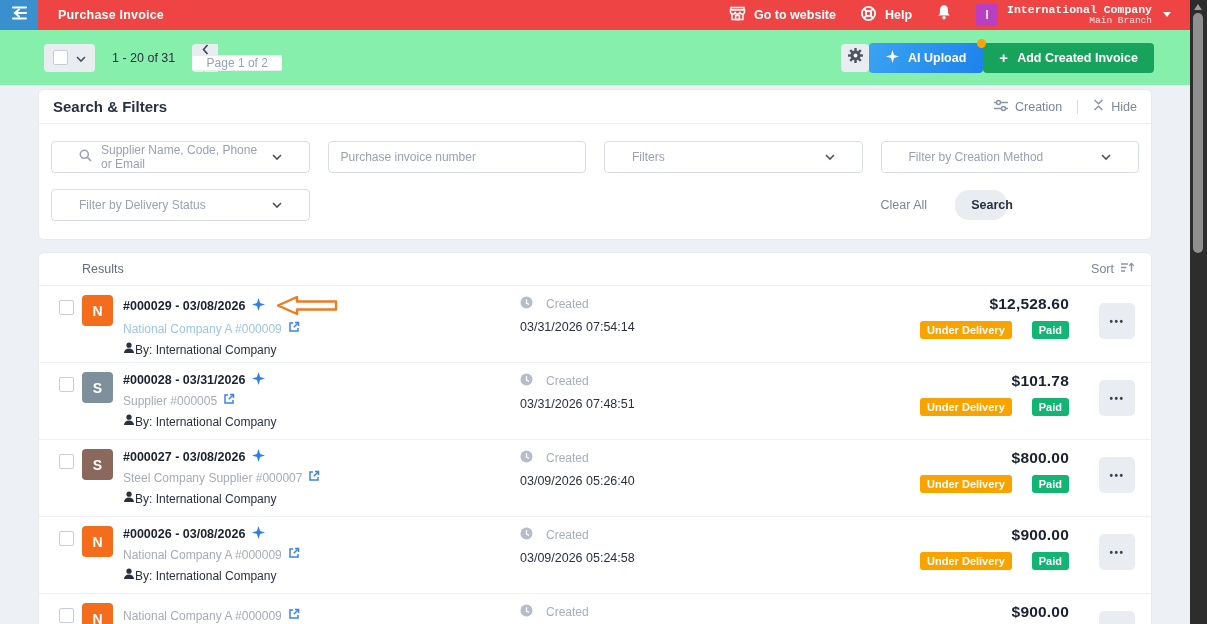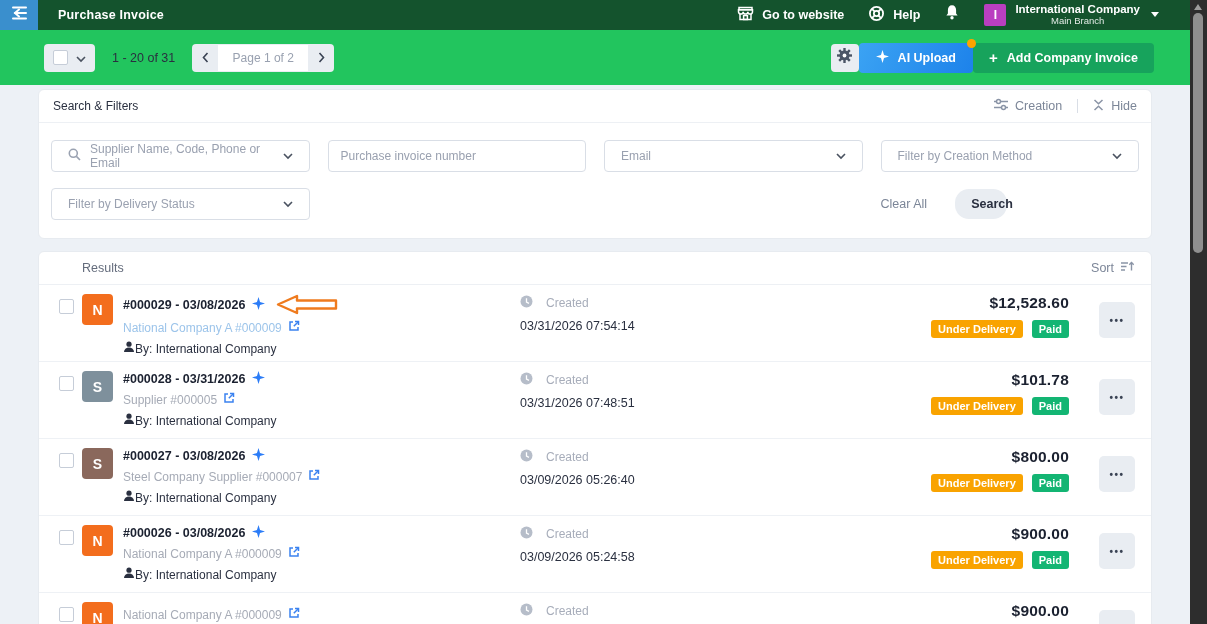--- a/index.html
+++ b/index.html
@@ -3,60 +3,60 @@
 <meta charset="utf-8">
 <style>
   * { box-sizing: border-box; }
   html,body { margin:0; padding:0; }
   body {
     width:1207px; height:624px; overflow:hidden; position:relative;
     font-family:"Liberation Sans","DejaVu Sans",sans-serif;
     background:#edf1f6;
   }
   
-  .topbar { height:30px; background:#14532d; display:flex; align-items:center; color:#fff; padding-right:48px; }
+  .topbar { height:30px; background:#ef4444; display:flex; align-items:center; color:#fff; padding-right:36px; }
   .menu-btn { width:38px; height:30px; background:#3a8fcd; display:flex; align-items:center; justify-content:center; cursor:pointer; flex:none; }
   .topbar-title { font-size:12.5px; font-weight:bold; margin-left:20px; letter-spacing:.2px; }
   .topbar-right { margin-left:auto; display:flex; align-items:center; gap:24px; }
   .top-link { display:flex; align-items:center; gap:8px; font-size:12.5px; font-weight:bold; cursor:pointer; }
   .bell-btn { display:flex; align-items:center; cursor:pointer; }
   .account { display:flex; align-items:center; gap:9px; cursor:pointer; }
   .account-avatar { width:22px; height:22px; border-radius:2px; display:flex; align-items:center; justify-content:center; font-size:12px; font-weight:bold; }
-  .account-names { line-height:1.15; text-align:center; }
+  .account-names { line-height:1.15; text-align:right;font-family:Liberation Mono, monospace; }
   .account-name { font-size:11.5px; font-weight:bold; }
   .account-branch { font-size:9.5px; opacity:.88; }
   .caret-down { width:0; height:0; border-left:4px solid transparent; border-right:4px solid transparent; border-top:5px solid #fff; margin-left:2px; }
 
   
-  .toolbar { height:55px; background:#22c55e; display:flex; align-items:center; padding:0 53px 0 44px; }
+  .toolbar { height:55px; background:#86efac; display:flex; align-items:center; padding:0 53px 0 44px; }
   .check-group { background:#e9edf2; border-radius:4px; height:28px; display:flex; align-items:center; padding:0 9px; gap:8px; cursor:pointer; }
   .cbox { width:15px; height:15px; background:#fff; border:1px solid #c6cdd8; border-radius:2px; }
   .range-label { font-size:12.5px; color:#2a3040; margin:0 17px 0 17px; }
-  .pagination { display:flex; align-items:stretch; height:28px; border-radius:4px; overflow:hidden; }
+  .pagination { display:flex; align-items:stretch; height:28px; border-radius:4px; overflow:hidden;flex-direction:column; }
   .pg-btn { width:26px; background:#e9edf2; display:flex; align-items:center; justify-content:center; cursor:pointer; }
   .pg-label { width:90px; background:#fff; border-top:1px solid #e9edf2; border-bottom:1px solid #e9edf2; font-size:12px; color:#99a1b0; display:flex; align-items:center; justify-content:center; }
   .toolbar-right { margin-left:auto; display:flex; align-items:center; }
   .gear-btn { width:28px; height:28px; background:#e9edf2; border-radius:4px; display:flex; align-items:center; justify-content:center; cursor:pointer; }
   .ai-btn { position:relative; height:30px; padding:0 17px; border-radius:4px; display:flex; align-items:center; gap:9px; color:#fff; font-size:12.5px; font-weight:bold; cursor:pointer; background:linear-gradient(115deg,#3ba3f3,#1d82ea); }
   .ai-dot { position:absolute; top:-4px; right:-3px; width:9px; height:9px; border-radius:50%; }
   .add-btn { height:30px; padding:0 16px; border-radius:4px; display:flex; align-items:center; gap:9px; color:#fff; font-size:12.5px; font-weight:bold; cursor:pointer; }
   .plus-glyph { font-size:15px; font-weight:bold; line-height:1; margin-top:-1px; }
 
   
   .content { width:1114px; margin:4px 0 0 38px; }
   .card { background:#fff; border-radius:6px; border:1px solid #e7ebf0; }
 
   .filters-header { display:flex; align-items:center; padding:8px 14px; border-bottom:1px solid #edf0f4; }
-  .filters-title { font-size:12px; font-weight:normal; color:#2a3040; }
+  .filters-title { font-size:15px; font-weight:bold; color:#2a3040; }
   .filters-actions { margin-left:auto; display:flex; align-items:center; gap:15px; }
   .flt-action { display:flex; align-items:center; gap:7px; color:#7c8698; font-size:12.5px; cursor:pointer; }
   .action-divider { width:1px; height:14px; background:#d9dee6; }
 
   .filters-grid { display:grid; grid-template-columns:repeat(4,1fr); gap:16px 18px; padding:17px 12px 18px; }
-  .field { height:32px; border:1px solid #d9dee6; border-radius:4px; background:#fff; display:flex; align-items:center; padding:0 16px; gap:9px; font-size:12px; color:#9aa1b0; cursor:pointer; }
+  .field { height:32px; border:1px solid #d9dee6; border-radius:4px; background:#fff; display:flex; align-items:center; padding:0 27px; gap:9px; font-size:12px; color:#9aa1b0; cursor:pointer; }
   .field .chev { margin-left:auto; display:flex; }
   .field-input { height:32px; width:100%; border:1px solid #d9dee6; border-radius:4px; padding:0 12px; font-family:"Liberation Sans","DejaVu Sans",sans-serif; font-size:12px; color:#2a3040; outline:none; }
   .field-input::placeholder { color:#9aa1b0; }
   .filters-bottom-right { grid-column:4; display:flex; align-items:center; justify-content:flex-start; gap:28px; }
   .clear-all { color:#7c8698; font-size:12.5px; cursor:pointer; }
   .search-btn { width:52px; height:30px; background:#e9edf2; border-radius:14px; display:flex; align-items:center; justify-content:center; font-size:12.5px; font-weight:bold; color:#2a3040; cursor:pointer;padding-left:22px; }
 
   
   .results-card { margin-top:12px; overflow:hidden; }
   .results-header { display:flex; align-items:center; padding:8px 16px 8px 43px; border-bottom:1px solid #edf0f4; }
@@ -70,21 +70,21 @@
   .row-info { margin-left:10px; width:397px; flex:none; }
   .info-line1 { display:flex; align-items:center; gap:7px; font-size:12.5px; font-weight:bold; color:#1b2130; }
   .info-line2 { margin-top:5px; display:flex; align-items:center; gap:6px; font-size:12px; color:#a6abb6; }
   .row--hovered .supplier-text { color:#9cc4ea; }
   .info-line3 { margin-top:6px; display:flex; align-items:center; font-size:12px; color:#2a3040; }
   .row-created { padding-top:1px; }
   .created-label { display:flex; align-items:center; gap:13px; font-size:12px; color:#a7adba; }
   .created-time { margin-top:8px; font-size:12.5px; color:#2a3040; }
   .row-right { margin-left:auto; text-align:right; }
   .amount { font-size:15.5px; font-weight:bold; color:#1b2130; letter-spacing:.2px; }
-  .badges { margin-top:8px; display:flex; gap:9px; justify-content:flex-end; }
+  .badges { margin-top:8px; display:flex; gap:20px; justify-content:flex-end; }
   .badge { font-size:11px; font-weight:bold; color:#fff; padding:3px 7px; border-radius:3px; white-space:nowrap; }
   .row-menu { margin-left:30px; margin-top:8px; width:36px; height:36px; background:#e9edf2; border-radius:5px; display:flex; align-items:center; justify-content:center; color:#3a4354; font-size:10px; font-weight:bold; letter-spacing:1.5px; cursor:pointer; flex:none; }
   .arrow-annot { margin-left:4px; display:flex; }
 
   
   .scrollbar { position:absolute; top:0; right:0; width:17px; height:624px; background:#2d2d2d; z-index:50; }
   .scroll-up { position:absolute; top:4px; left:4px; width:0; height:0; border-left:4.5px solid transparent; border-right:4.5px solid transparent; border-bottom:6px solid #9c9c9c; }
   .scroll-thumb { position:absolute; top:13px; left:3px; width:10px; height:240px; background:#8f8f8f; border-radius:5px; cursor:pointer; }
 </style>
 </head>
@@ -190,21 +190,21 @@
       <span>
         <svg width="13" height="13" viewBox="0 0 12 12" fill="#fff">
             <path d="M6 0 L7.4 4.6 L12 6 L7.4 7.4 L6 12 L4.6 7.4 L0 6 L4.6 4.6 Z"></path>
           </svg>
       </span>
       <span>AI Upload</span>
       <span class="ai-dot" style="background:#ffa200"></span>
     </div>
     <div class="add-btn" style="background:#17a35c">
       <span class="plus-glyph">+</span>
-      <span>Add Company Invoice</span>
+      <span>Add Created Invoice</span>
     </div>
   </div>
 </div>
 
 <div class="content">
 
   <div class="card">
     <div class="filters-header">
       <span class="filters-title">Search &amp; Filters</span>
       <div class="filters-actions">
@@ -241,21 +241,21 @@
         </span>
         <span>Supplier Name, Code, Phone or Email</span>
         <span class="chev">
           <svg width="10" height="7" viewBox="0 0 10 7" fill="none" stroke="#4a5260" stroke-width="1.6">
               <polyline points="1,1 5,5 9,1"></polyline>
             </svg>
         </span>
       </div>
       <input class="field-input" placeholder="Purchase invoice number" style="">
       <div class="field">
-        <span>Email</span>
+        <span>Filters</span>
         <span class="chev">
           <svg width="10" height="7" viewBox="0 0 10 7" fill="none" stroke="#4a5260" stroke-width="1.6">
               <polyline points="1,1 5,5 9,1"></polyline>
             </svg>
         </span>
       </div>
       <div class="field">
         <span>Filter by Creation Method</span>
         <span class="chev">
           <svg width="10" height="7" viewBox="0 0 10 7" fill="none" stroke="#4a5260" stroke-width="1.6">

